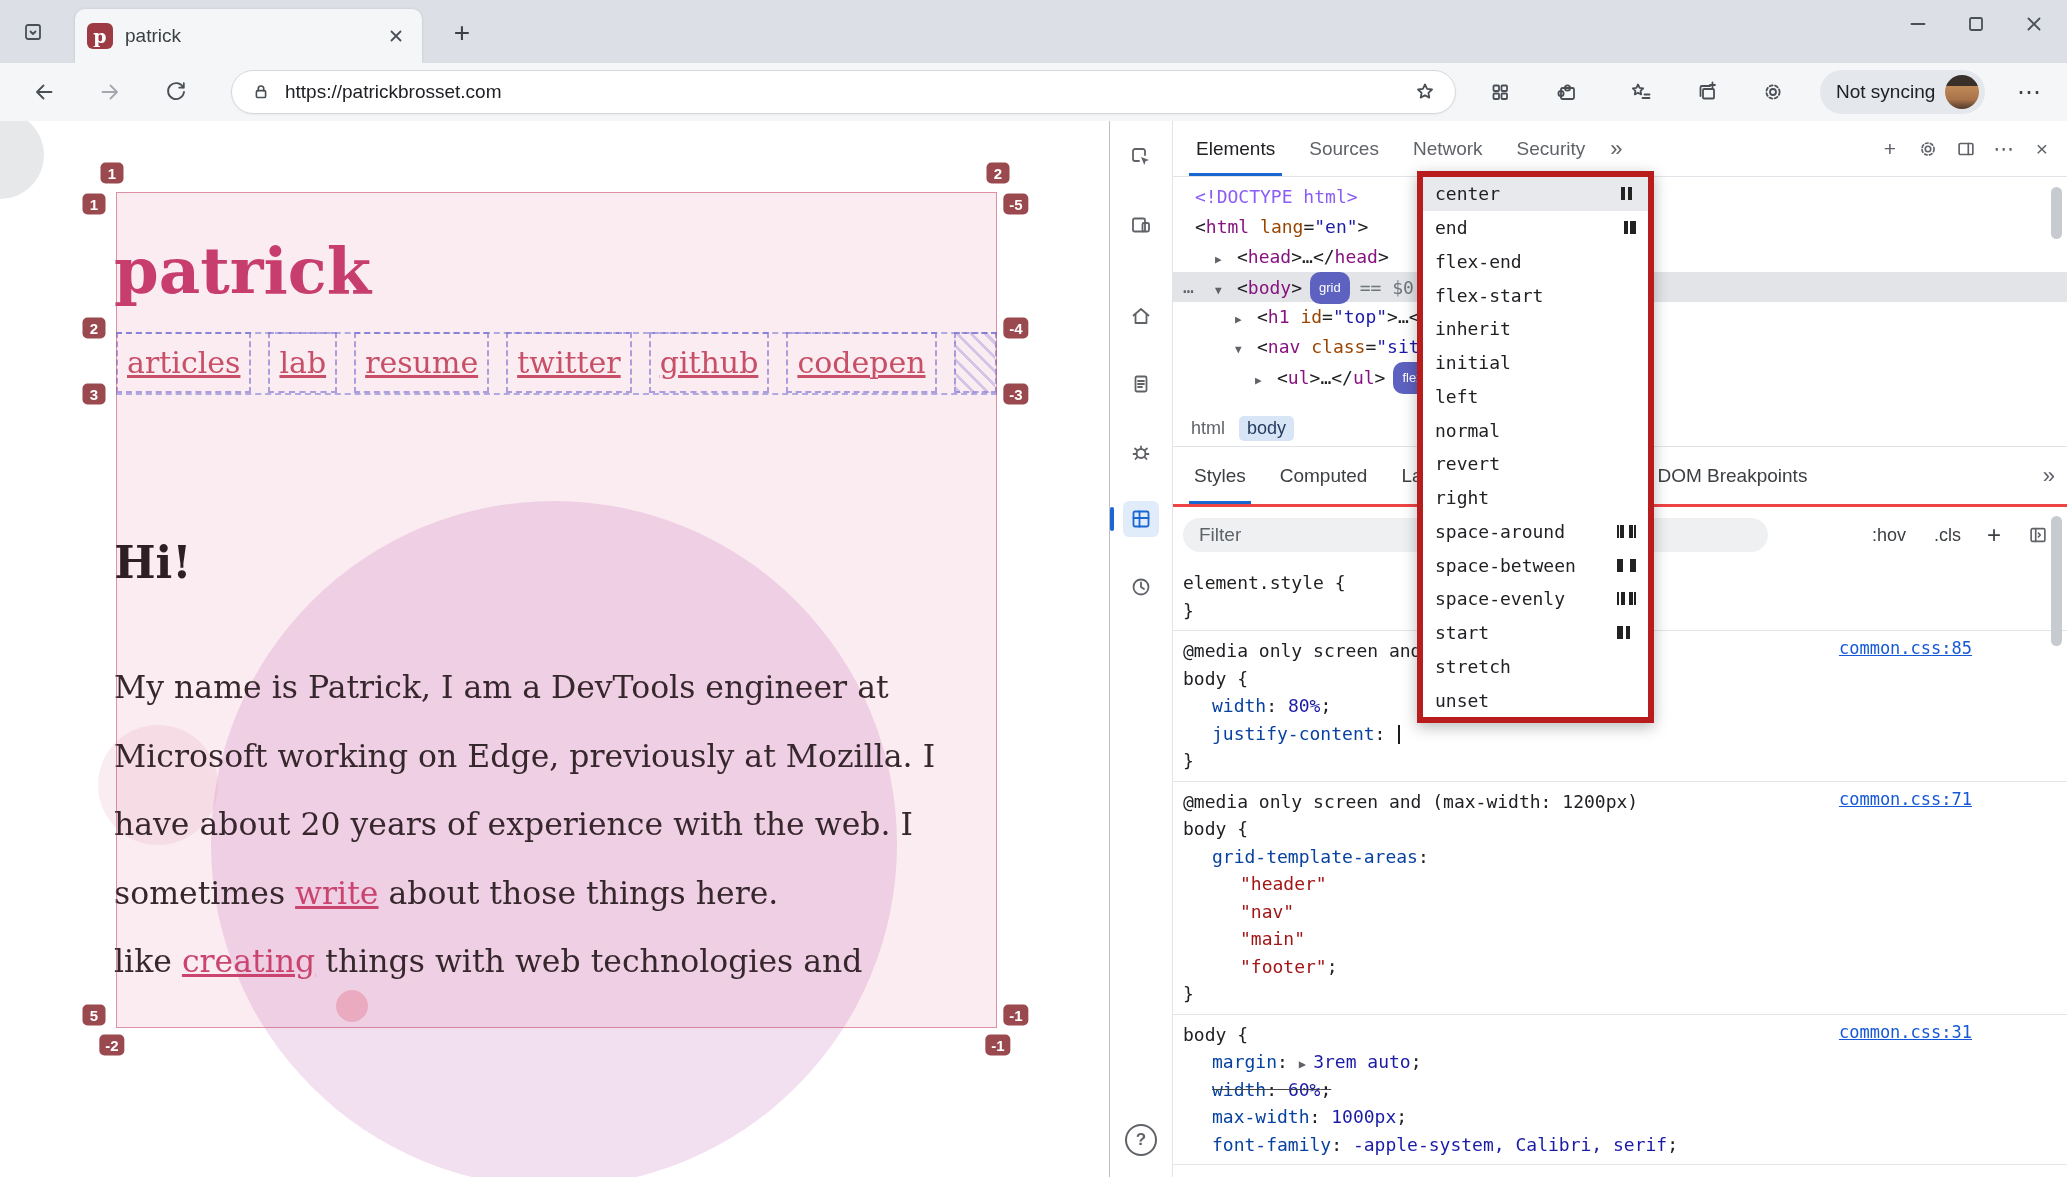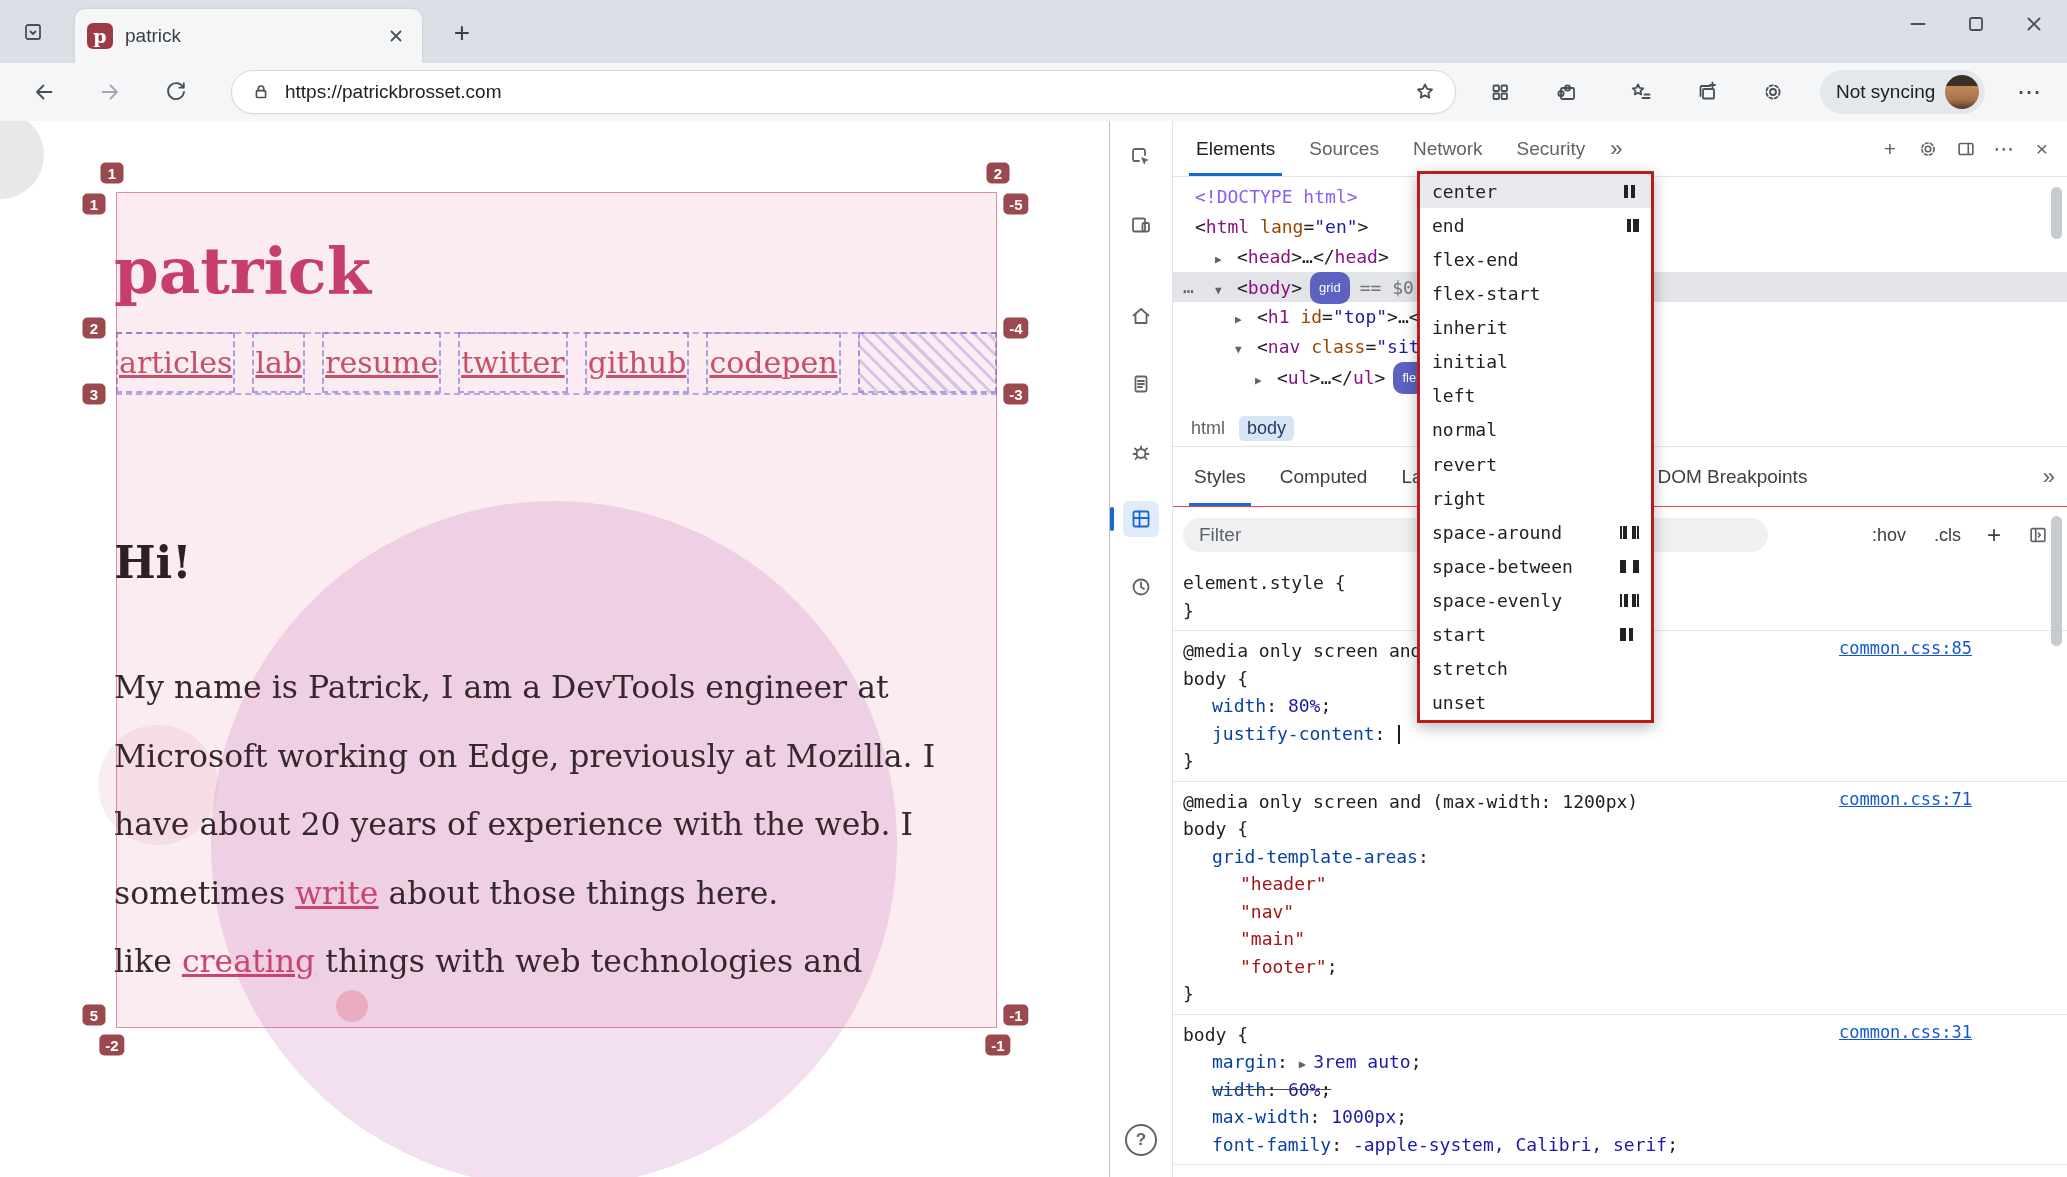--- a/index.html
+++ b/index.html
@@ -38,21 +38,21 @@
   
   .page{position:absolute;left:0;top:121px;width:1109px;height:1056px;background:#fff;overflow:hidden}
   .c-lav{position:absolute;left:211px;top:380px;width:686px;height:686px;border-radius:50%;background:#f2dff0}
   .c-gray{position:absolute;left:-44px;top:-10px;width:88px;height:88px;border-radius:50%;background:#e7e8ea}
   .c-f1{position:absolute;left:98px;top:604px;width:120px;height:120px;border-radius:50%;background:rgba(228,154,184,.18)}
   .c-f2{position:absolute;left:336px;top:869px;width:32px;height: 32px;border-radius:50%;background:#ecb6c9}
   .site-title{position:absolute;left:114px;top:118px;margin:0;font-family:"DejaVu Serif","Liberation Serif",serif;
               font-weight:700;font-size:64px;line-height:1;color:#c43a6a;z-index:1}
   .nav{position:absolute;left:116px;top:211px;width:881px;height:61px;display:flex;gap:17px;z-index:1;box-sizing:border-box}
   .nav-box{border:2px dashed rgba(108,108,214,.6);display:flex;align-items:center;justify-content:center;
-           padding:0 1px;box-sizing:border-box}
+           padding:0 9px;box-sizing:border-box}
   .nav-link{font-family:"DejaVu Serif",serif;font-size:30px;color:#c44d63;text-decoration:underline;white-space:nowrap}
   .nav-hatch{flex:1;border:2px dashed rgba(108,108,214,.6);box-sizing:border-box;
              background:repeating-linear-gradient(45deg,rgba(110,110,215,.3) 0 3px,transparent 3px 10px)}
   .hi{position:absolute;left:114px;top:416px;font-family:"DejaVu Serif",serif;font-weight:700;font-size:44px;color:#161616;z-index:1}
   .para{position:absolute;left:114px;top:532px;z-index:1}
   .p-line{height:68.5px;line-height:68.5px;white-space:nowrap;font-family:"DejaVu Serif",serif;font-size:31.5px;color:#1f1f1f}
   .p-link{color:#c7416b;text-decoration:underline}
   .g-rect{position:absolute;left:116px;top:71px;width:881px;height:836px;box-sizing:border-box;
           background:rgba(226,98,138,.12);border:1px solid rgba(198,70,100,.55);z-index:2;pointer-events:none}
   .g-line{position:absolute;left:116px;width:881px;height:0;border-top:2px dashed rgba(104,104,212,.5);z-index:2;pointer-events:none}
@@ -87,21 +87,21 @@
   .t-tag{color:#881280}.t-attr{color:#994500}.t-val{color:#1a1aa6}.t-b{color:#202124}.t-doc{color:#8b5cf6}
   .t-sel{color:#202124}.t-prop{color:#0842a0}.t-media{color:#202124}.t-str{color:#a31515}
   .t-tri{color:#5f6368;font-size:12px}
   .badge{display:inline-block;background:#5d62c1;color:#fff;font-size:13px;font-family:"Liberation Sans",sans-serif;
          border-radius:10px;padding:1px 9px;margin-left:8px;vertical-align:2px}
   .eq{color:#70757a;margin-left:10px}
   .crumbs{height:36px;flex:none;border-bottom:1px solid #e0e3e7;display:flex;align-items:center;padding:0 10px;
           font-size:18px;color:#5f6368;gap:6px}
   .crumb{padding:2px 8px;border-radius:5px}
   .crumb.sel{background:#d8e5f6;color:#243c5e}
-  .sb-tabs{height:60px;flex:none;border-bottom:1px solid #ef4444;display:flex;align-items:center;padding:0 4px;box-sizing:border-box}
+  .sb-tabs{height:60px;flex:none;border-bottom:3px solid #ef4444;display:flex;align-items:center;padding:0 4px;box-sizing:border-box}
   #sb-tab-list{display:flex;height:100%}
   .sb-tab{padding:0 17px;height:100%;display:flex;align-items:center;font-size:19px;color:#3c4043;position:relative;white-space:nowrap}
   .sb-tab.active::after{content:"";position:absolute;left:12px;right:12px;bottom:0;height:3px;background:#1a67d2}
   .filter-row{height:56px;flex:none;display:flex;align-items:center;padding:0 10px;box-sizing:border-box;gap:12px}
   .filter{width:585px;height:34px;border-radius:17px;background:#eef0f2;border:none;outline:none;padding:0 16px;
           font-size:19px;color:#3c4043;box-sizing:border-box;font-family:"Liberation Sans",sans-serif}
   .filter::placeholder{color:#5f6368}
   .tgl{font-size:18px;color:#3c4043;padding:4px 8px;border-radius:5px}
   .plus-sm{font-size:24px;color:#3c4043;padding:0 6px}
   .styles{flex:1;overflow:hidden;font-family:"DejaVu Sans Mono","Liberation Mono",monospace;font-size:18px}
@@ -110,21 +110,21 @@
   .sline.i1{padding-left:39px}
   .sline.i2{padding-left:67px}
   .sline.strike{text-decoration:line-through;text-decoration-color:#444}
   .caret{display:inline-block;width:2px;height:19px;background:#1a1a1a;margin-left:2px;vertical-align:-4px}
   .css-link{position:absolute;top:7px;right:95px;font-size:17px;color:#1558d6;text-decoration:underline}
   .thumb{position:absolute;right:5px;width:11px;border-radius:6px;background:#c7cace;z-index:5}
   #thumb-dom{top:66px;height:52px}
   #thumb-styles{top:395px;height:130px}
 
   
-  .dropdown{position:absolute;left:1417px;top:171px;width:237px;height:552px;background:#fff;border:3px solid #b91c1c;
+  .dropdown{position:absolute;left:1417px;top:171px;width:237px;height:552px;background:#fff;border:6px solid #b91c1c;
             box-shadow:0 4px 14px rgba(0,0,0,.28);z-index:100;display:flex;flex-direction:column;box-sizing:border-box;
             font-family:"DejaVu Sans Mono","Liberation Mono",monospace;font-size:18px}
   .dd-item{flex:1;display:flex;align-items:center;padding:0 12px;color:#202124}
   .dd-item.sel{background:#e7e9ec}
   .ali{margin-left:auto;width:19px;height:13px;display:flex;gap:2.5px;align-items:stretch;box-sizing:border-box}
   .ali i{width:4px;background:#222;display:block}
   .ali.center{justify-content:center}
   .ali.start{justify-content:flex-start;border-left:2.5px solid #222}
   .ali.end{justify-content:flex-end;border-right:2.5px solid #222}
   .ali.space-between{justify-content:space-between;border-left:2.5px solid #222;border-right:2.5px solid #222}

